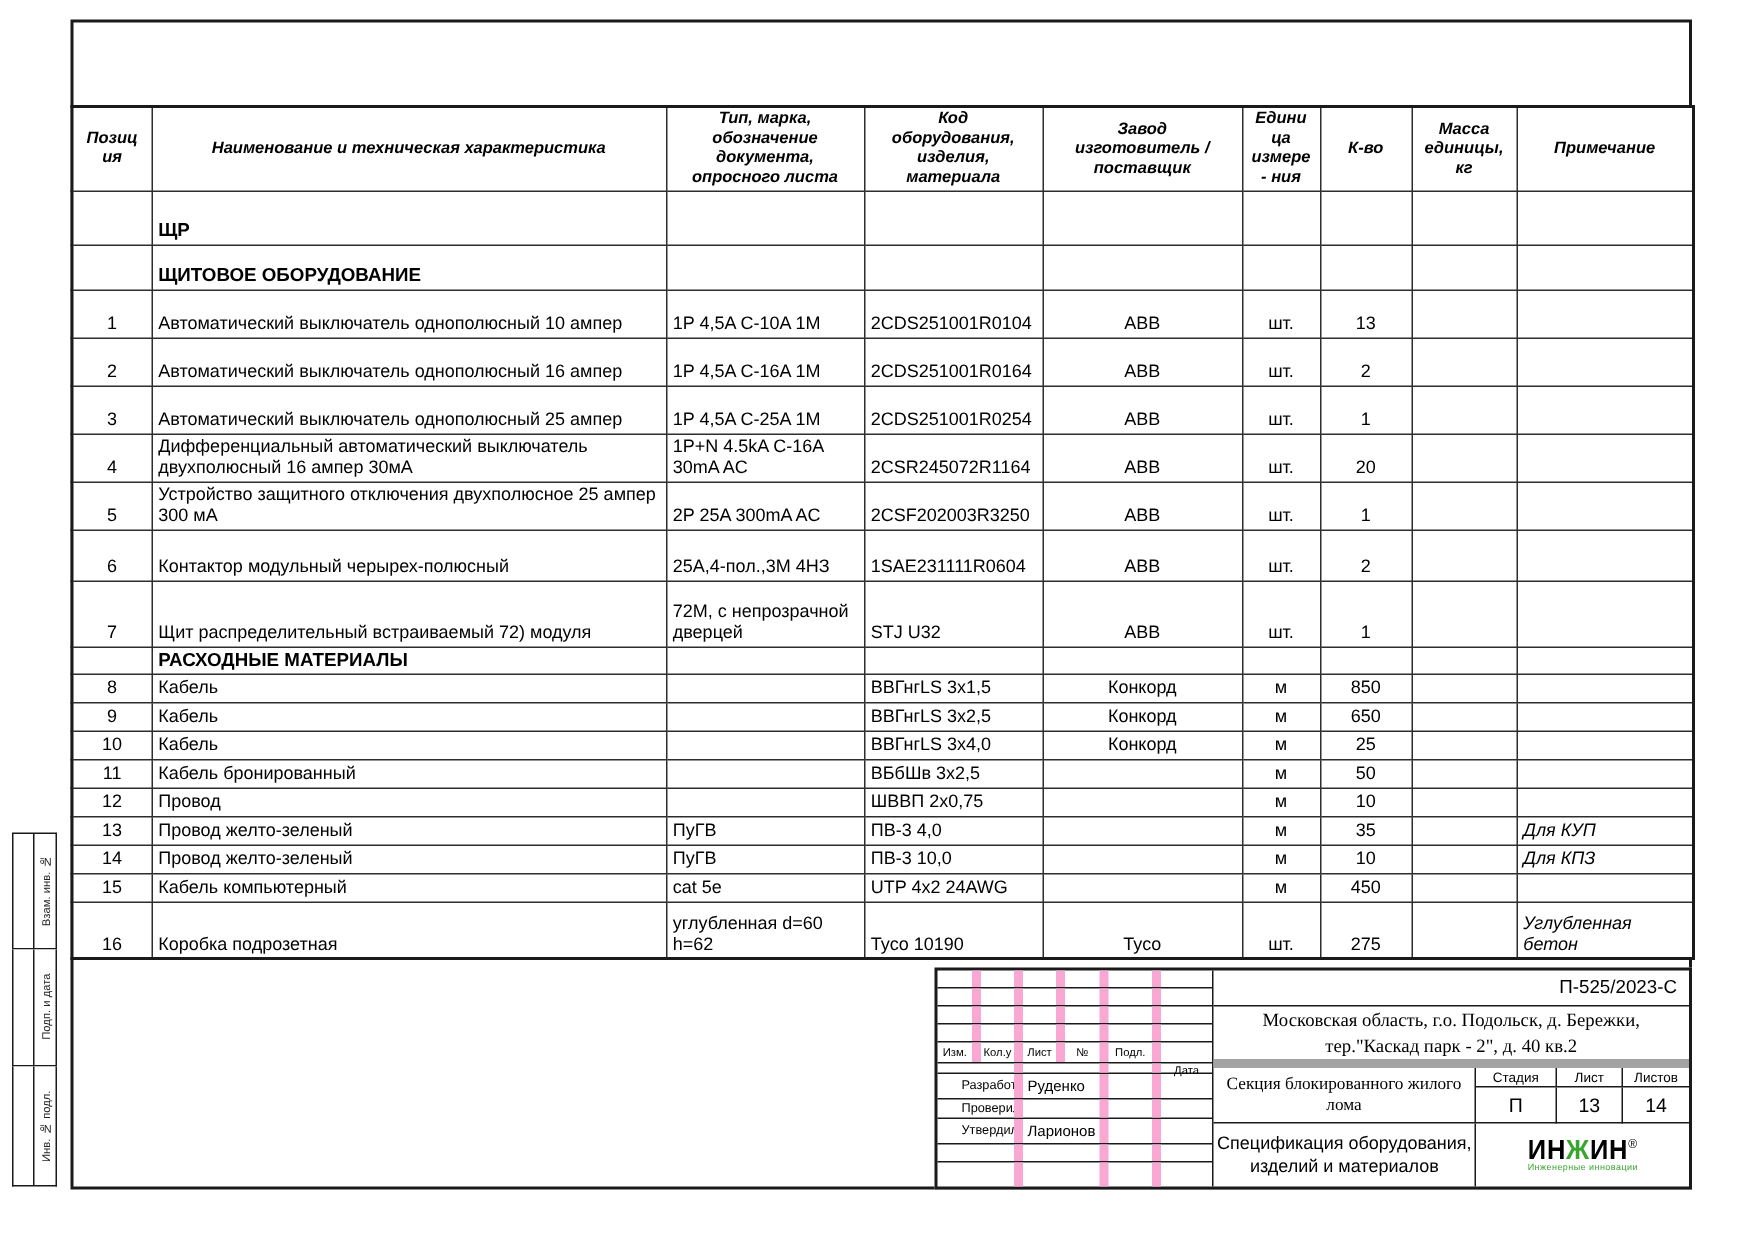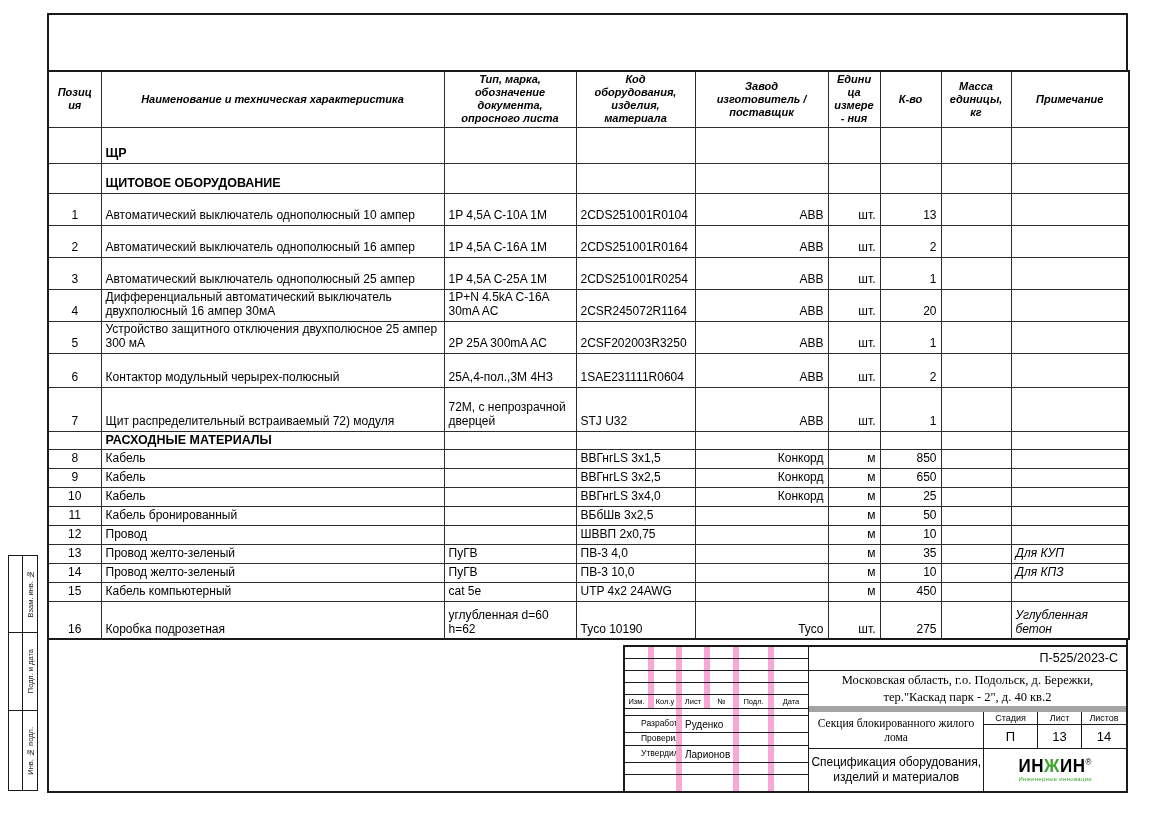--- a/index.html
+++ b/index.html
@@ -13,40 +13,40 @@
              table-layout:fixed;background:#fff;border:2px solid #1a1a1a;}
   table.spec th,table.spec td{border:1.5px solid #2d2d2d;box-sizing:border-box;
              overflow:hidden;padding:1px 4px;}
   table.spec th{font-size:11px;font-weight:bold;font-style:italic;text-align:center;
              vertical-align:middle;line-height:1.18;white-space:pre-line;}
   table.spec td{font-size:12px;line-height:1.15;vertical-align:bottom;padding-bottom:2px;}
   td.col-pos{text-align:center;vertical-align:middle;}
   td.col-name{padding-left:6px;}
   td.col-type{padding-right:20px;}
   td.col-code{vertical-align:top;padding-right:26px;word-break:break-all;}
-  td.col-vendor,td.col-unit,td.col-qty{text-align:right;}
+  td.col-vendor,td.col-unit,td.col-qty{text-align:center;}
   td.col-note{font-style:italic;font-size:11px;white-space:pre-line;}
   tr.section-row td.col-name{font-weight:bold;font-size:12.5px;}
 
   
   .strip{position:absolute;left:8px;top:555px;width:30px;height:236px;}
   .strip-box{border:1.5px solid #1a1a1a;box-sizing:border-box;height:78px;display:flex;background:#fff;}
   .strip-box:nth-child(2){border-top:none;}
   .strip-box:nth-child(3){border-top:none;height:80px;}
   .strip-empty{width:13px;border-right:1px solid #1a1a1a;}
   .vlabel{writing-mode:vertical-rl;transform:rotate(180deg);font-size:7.5px;margin:auto;
           white-space:nowrap;color:#222;}
 
   
   .stamp{position:absolute;left:623px;top:645px;width:505px;height:148px;
          border:2px solid #1a1a1a;box-sizing:border-box;background:#fff;}
   .lgrid{position:absolute;left:0;top:0;width:183px;height:144px;}
   .lgr{display:flex;border-bottom:1px solid #1a1a1a;box-sizing:border-box;}
   .lgc{border-right:6px solid #f9a8d4;box-sizing:border-box;height:100%;overflow:hidden;}
-  .lgc.last{border-right:none;}
+  .lgc.last{border-right:none;margin-top:12px;}
   .w29{width:29px}.w28{width:28px}.w35{width:35px}.w34{width:34px}.w57{width:57px}
   .revhead{font-size:7.5px;text-align:center;line-height:13px;}
   .rolecell{font-size:8.5px;padding-left:16px;line-height:1.1;display:flex;align-items:center;}
   .namecell{font-size:10px;padding-left:3px;display:flex;align-items:center;}
   .rright{position:absolute;left:183px;top:0;width:318px;height:144px;border-left:1px solid #1a1a1a;box-sizing:border-box;}
   .r-doccode{height:24px;border-bottom:1px solid #1a1a1a;box-sizing:border-box;
              font-size:12.5px;text-align:right;line-height:22px;padding-right:8px;}
   .r-addr{height:41px;border-bottom:6px solid #a3a3a3;box-sizing:border-box;
           font-family:"Liberation Serif",serif;font-size:12.5px;line-height:1.3;
           display:flex;align-items:center;justify-content:center;text-align:center;white-space:pre-line;}

